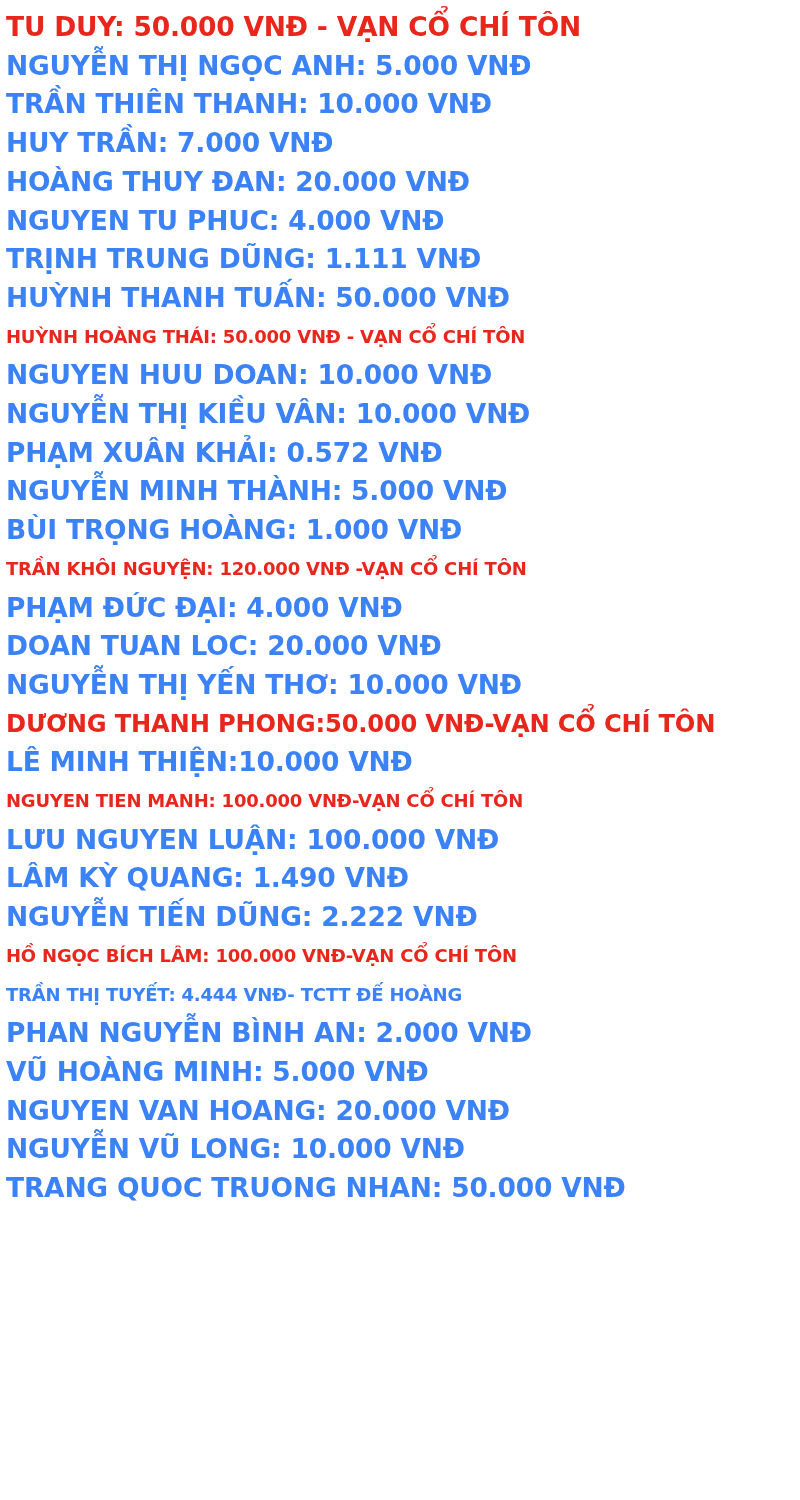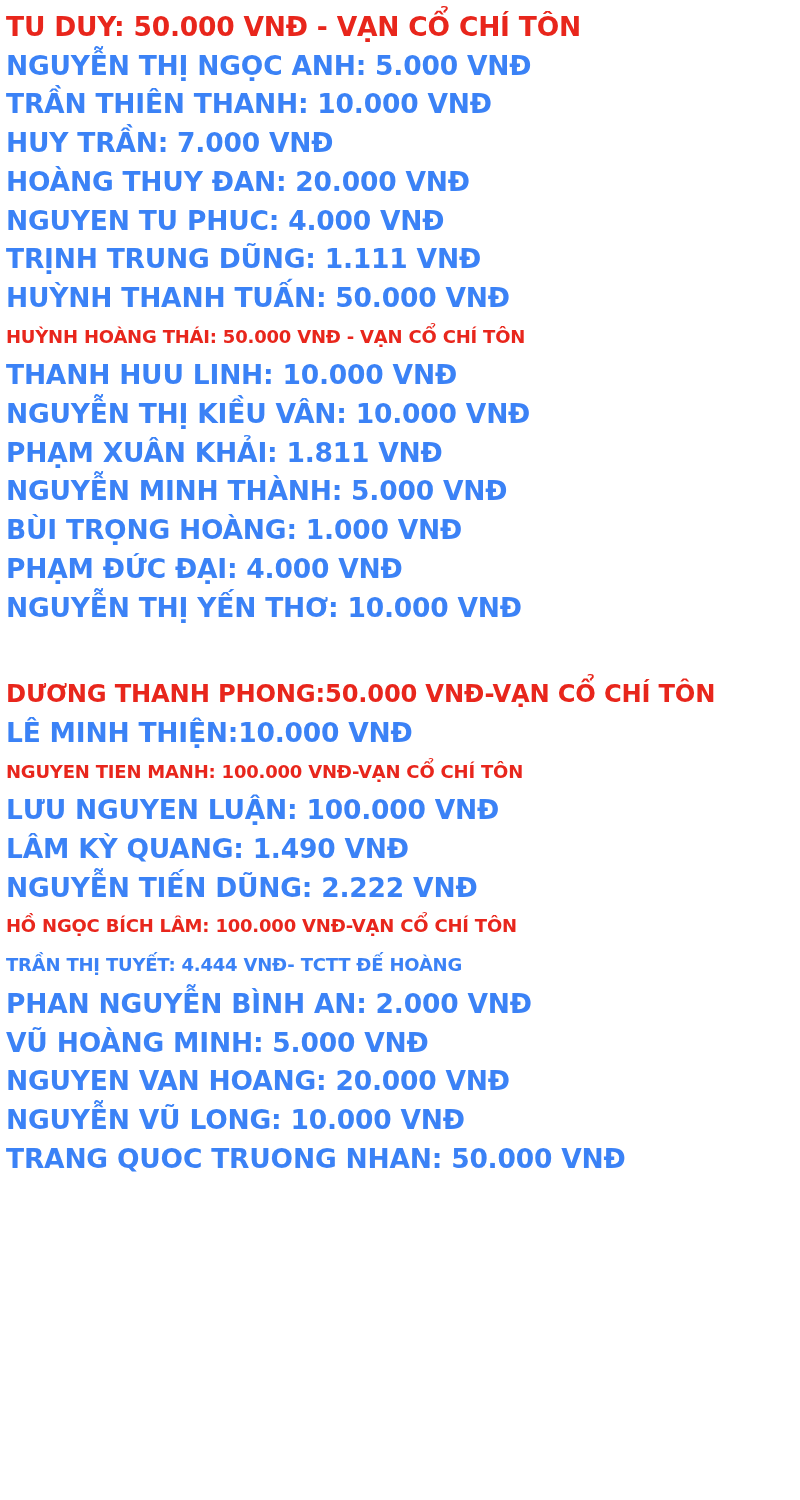--- a/index.html
+++ b/index.html
@@ -28,45 +28,46 @@
     color: #3b82f6;
   }
   .donor-line.highlight {
     color: #e8261c;
   }
   .donor-line.small {
     font-size: 18px;
   }
   .donor-line.tiny {
     font-size: 24.2px;
-    margin-top: 48px;
   }
   .tail {
     height: 200px;
   }
 </style>
 </head>
 <body>
 
 <div id="donor-list">
     <div class="donor-line highlight">TU DUY: 50.000 VNĐ - VẠN CỔ CHÍ TÔN</div>
     <div class="donor-line">NGUYỄN THỊ NGỌC ANH: 5.000 VNĐ</div>
     <div class="donor-line">TRẦN THIÊN THANH: 10.000 VNĐ</div>
     <div class="donor-line">HUY TRẦN: 7.000 VNĐ</div>
     <div class="donor-line">HOÀNG THUY ĐAN: 20.000 VNĐ</div>
     <div class="donor-line">NGUYEN TU PHUC: 4.000 VNĐ</div>
     <div class="donor-line">TRỊNH TRUNG DŨNG: 1.111 VNĐ</div>
     <div class="donor-line">HUỲNH THANH TUẤN: 50.000 VNĐ</div>
     <div class="donor-line highlight small">HUỲNH HOÀNG THÁI: 50.000 VNĐ - VẠN CỔ CHÍ TÔN</div>
-    <div class="donor-line">THANH HUU LINH: 10.000 VNĐ</div>
+    <div class="donor-line">NGUYEN HUU DOAN: 10.000 VNĐ</div>
     <div class="donor-line">NGUYỄN THỊ KIỀU VÂN: 10.000 VNĐ</div>
-    <div class="donor-line">PHẠM XUÂN KHẢI: 1.811 VNĐ</div>
+    <div class="donor-line">PHẠM XUÂN KHẢI: 0.572 VNĐ</div>
     <div class="donor-line">NGUYỄN MINH THÀNH: 5.000 VNĐ</div>
     <div class="donor-line">BÙI TRỌNG HOÀNG: 1.000 VNĐ</div>
+    <div class="donor-line highlight small">TRẦN KHÔI NGUYỆN: 120.000 VNĐ -VẠN CỔ CHÍ TÔN</div>
     <div class="donor-line">PHẠM ĐỨC ĐẠI: 4.000 VNĐ</div>
+    <div class="donor-line">DOAN TUAN LOC: 20.000 VNĐ</div>
     <div class="donor-line">NGUYỄN THỊ YẾN THƠ: 10.000 VNĐ</div>
     <div class="donor-line highlight tiny">DƯƠNG THANH PHONG:50.000 VNĐ-VẠN CỔ CHÍ TÔN</div>
     <div class="donor-line">LÊ MINH THIỆN:10.000 VNĐ</div>
     <div class="donor-line highlight small">NGUYEN TIEN MANH: 100.000 VNĐ-VẠN CỔ CHÍ TÔN</div>
     <div class="donor-line">LƯU NGUYEN LUẬN: 100.000 VNĐ</div>
     <div class="donor-line">LÂM KỲ QUANG: 1.490 VNĐ</div>
     <div class="donor-line">NGUYỄN TIẾN DŨNG: 2.222 VNĐ</div>
     <div class="donor-line highlight small">HỒ NGỌC BÍCH LÂM: 100.000 VNĐ-VẠN CỔ CHÍ TÔN</div>
     <div class="donor-line small">TRẦN THỊ TUYẾT: 4.444 VNĐ- TCTT ĐẾ HOÀNG</div>
     <div class="donor-line">PHAN NGUYỄN BÌNH AN: 2.000 VNĐ</div>

